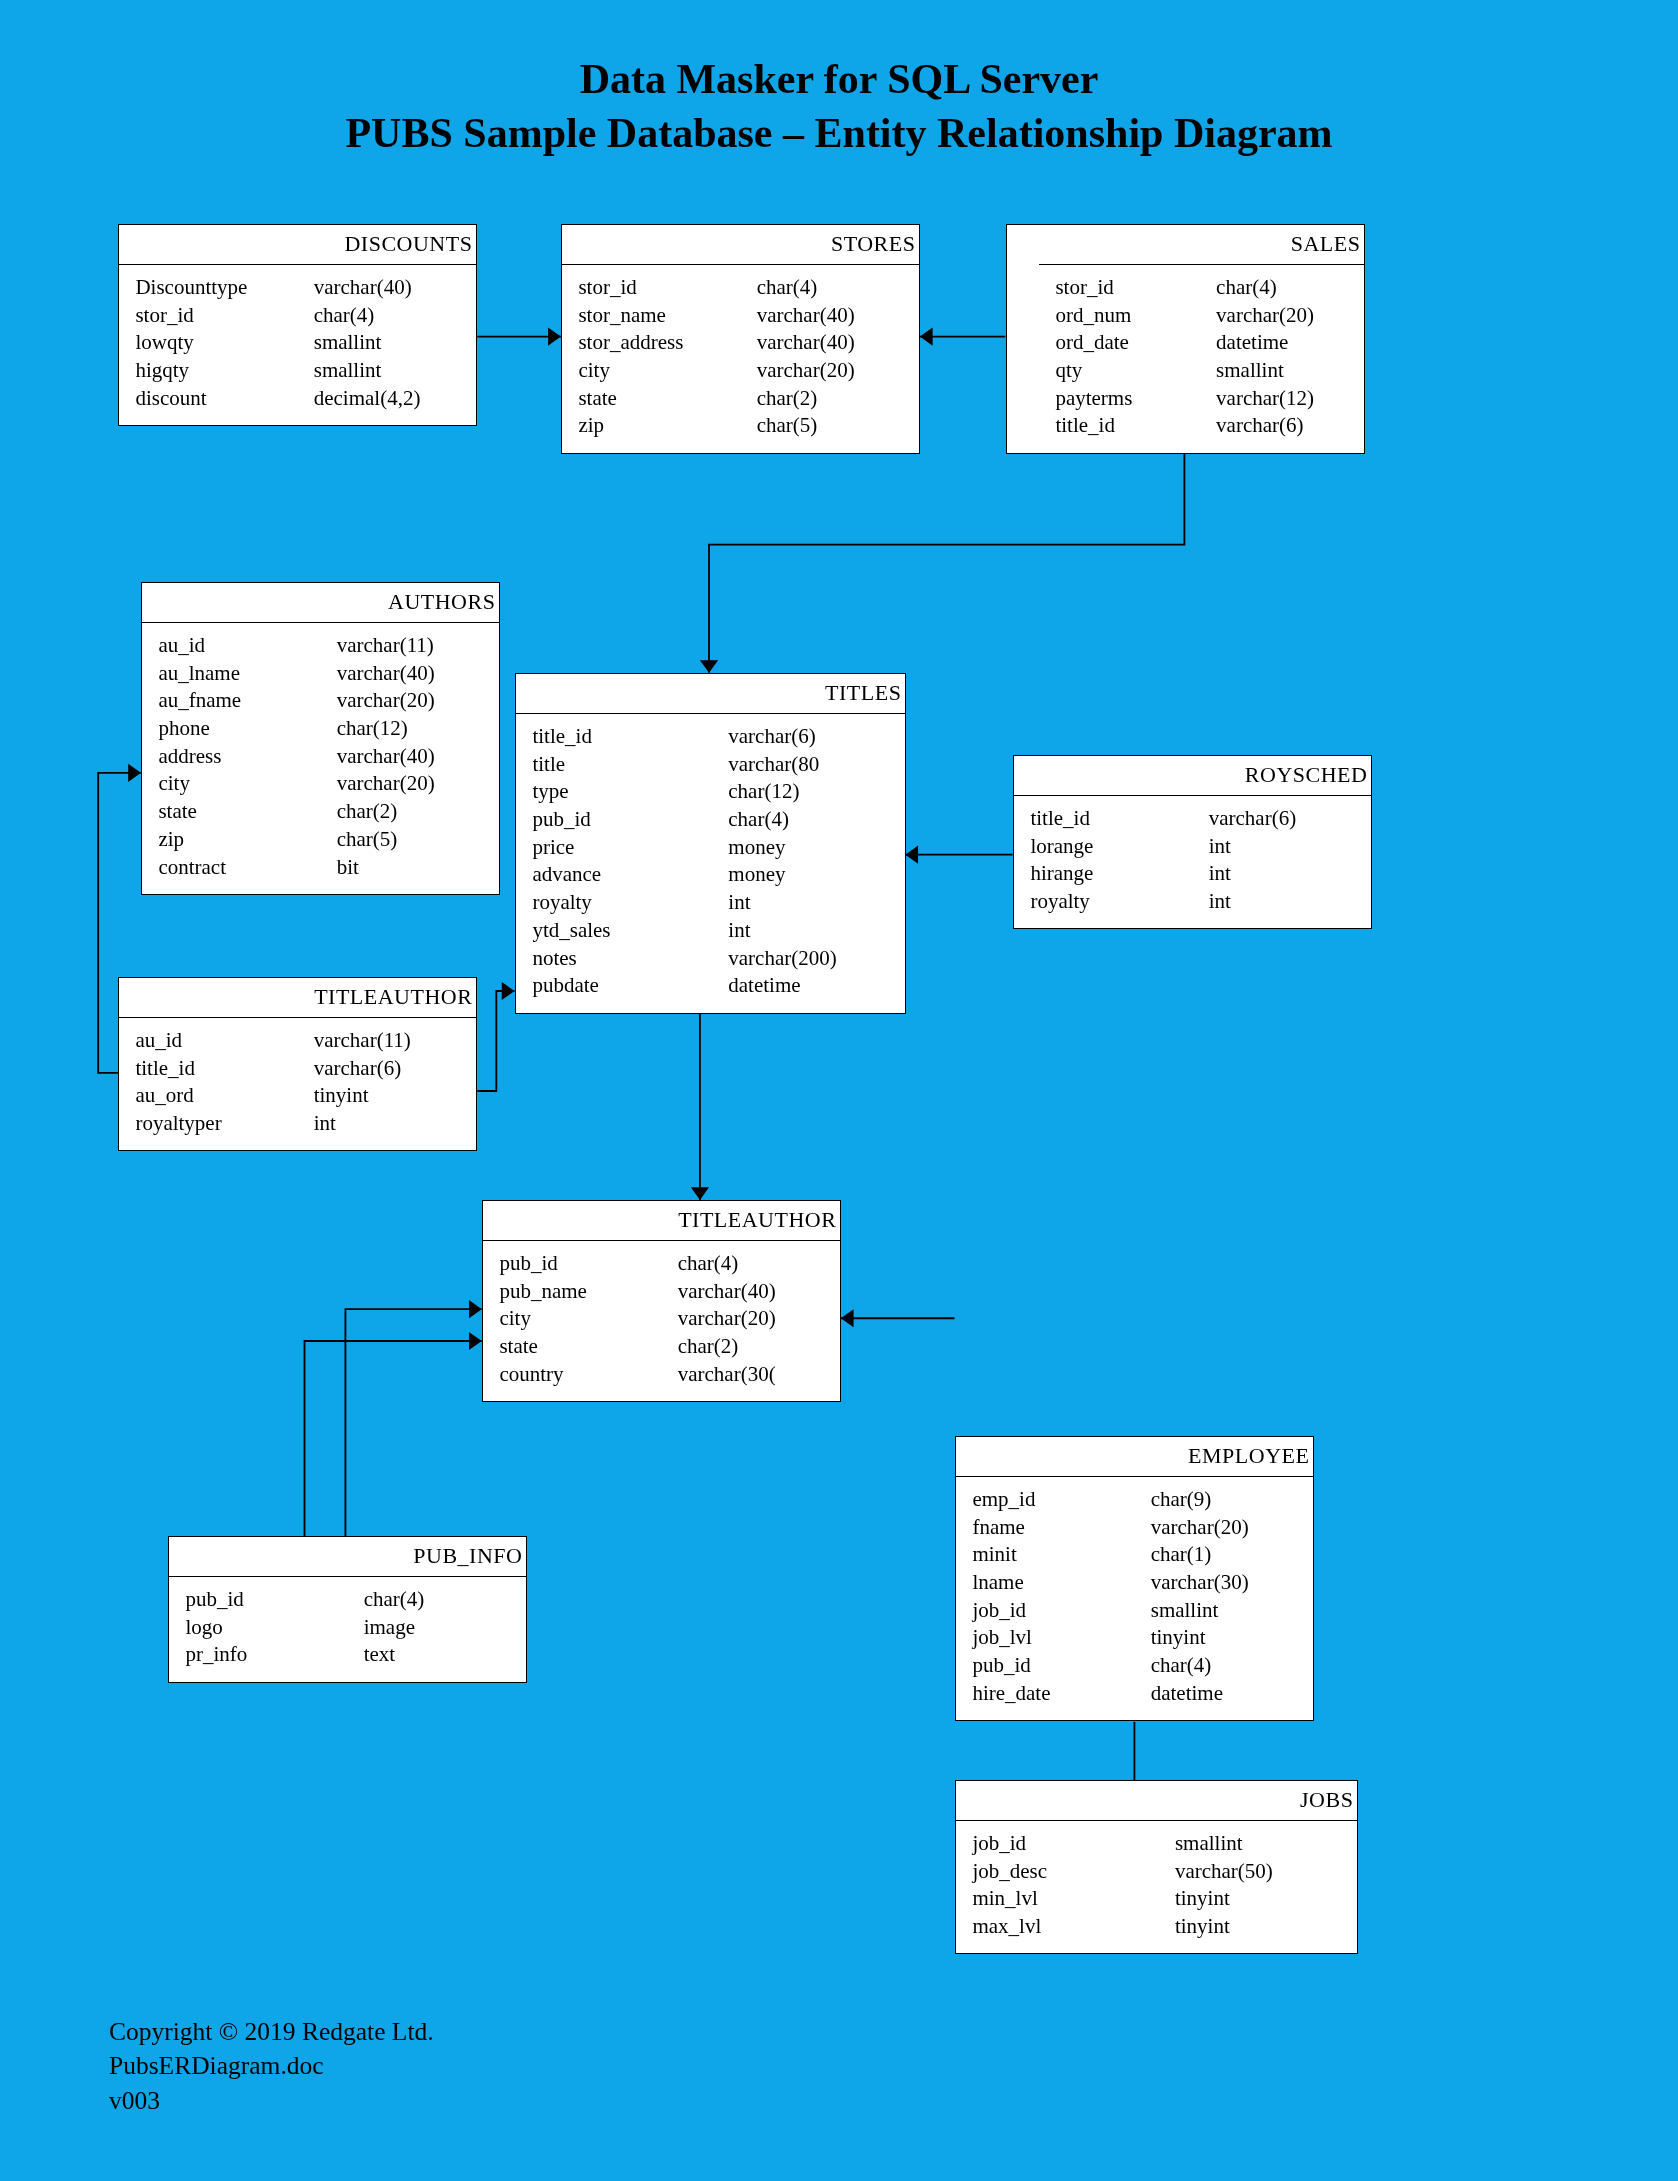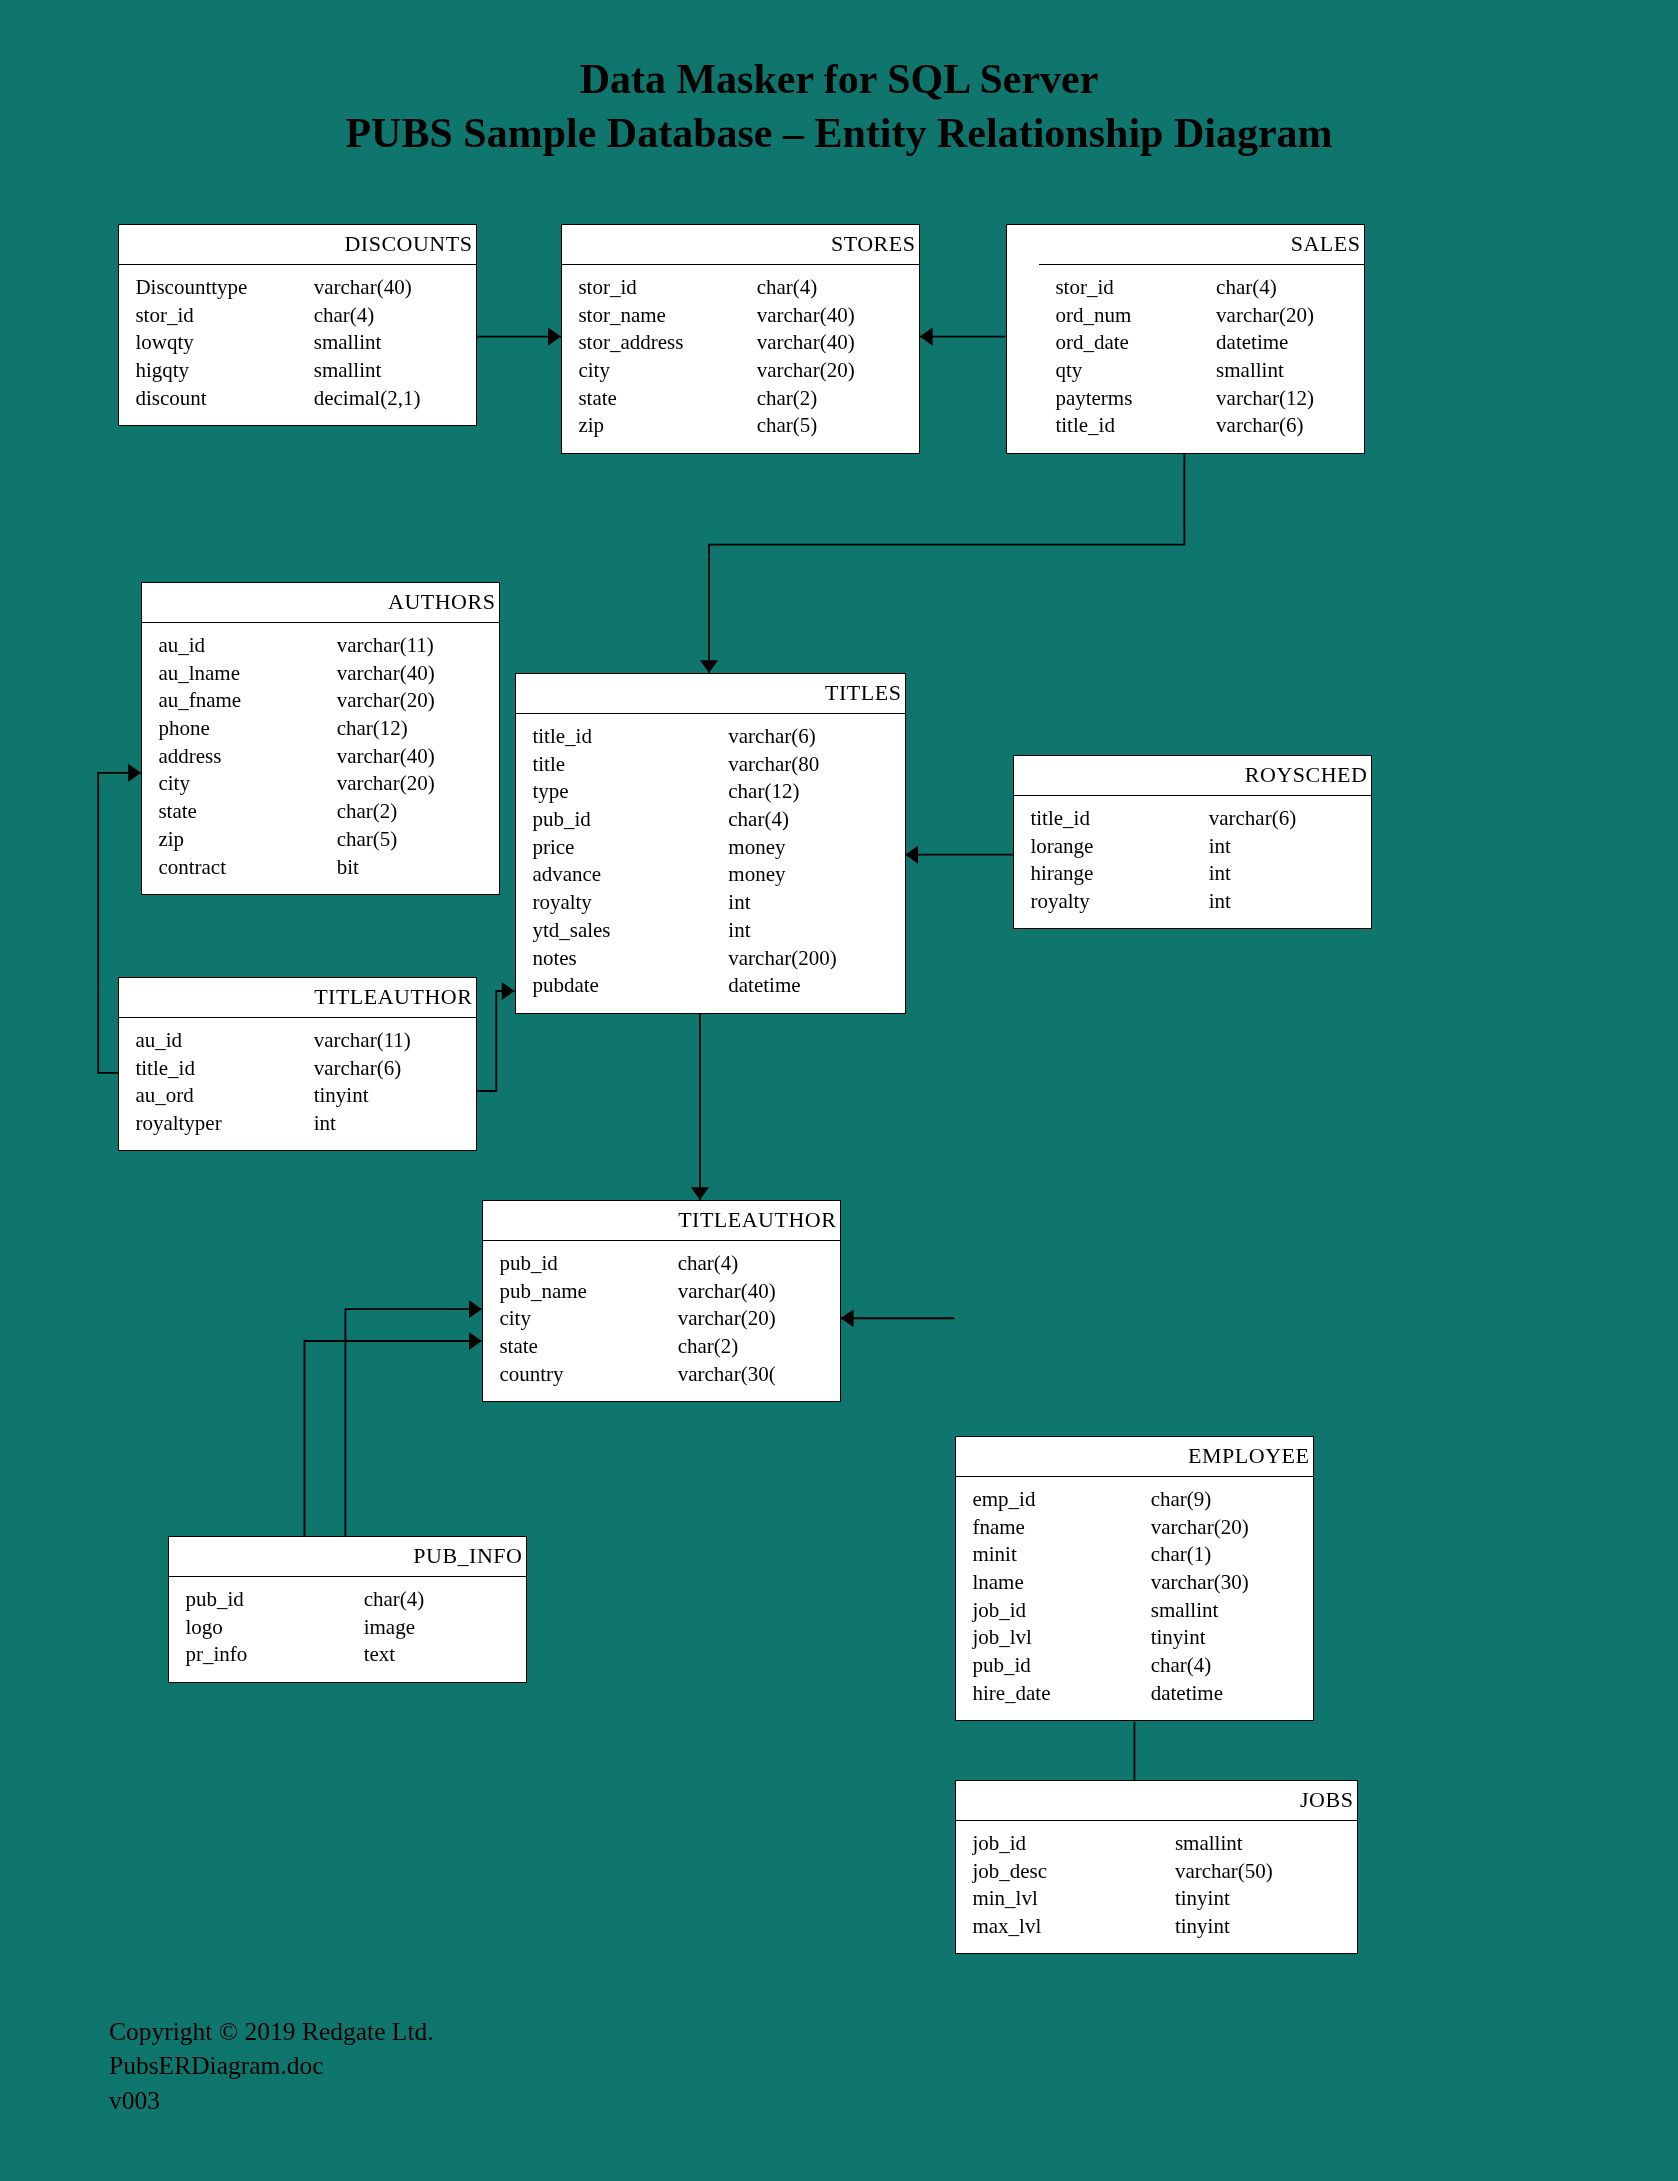--- a/index.html
+++ b/index.html
@@ -6,21 +6,21 @@
     margin: 0;
     padding: 0;
     background: #ffffff;
     font-family: "Times New Roman", Times, serif;
     color: #000;
   }
   .page {
     position: relative;
     width: 1678px;
     height: 2182px;
-    background: #0f766e;
+    background: #0ea5e9;
   }
   .title-block {
     position: absolute;
     top: 55px;
     left: 0;
     width: 100%;
     text-align: center;
   }
   .title-block .line1 {
     font-size: 42px;
@@ -136,21 +136,21 @@
           <div class="row">
             <span class="cn">lowqty</span>
             <span class="ct">smallint</span>
           </div>
           <div class="row">
             <span class="cn">higqty</span>
             <span class="ct">smallint</span>
           </div>
           <div class="row">
             <span class="cn">discount</span>
-            <span class="ct">decimal(2,1)</span>
+            <span class="ct">decimal(4,2)</span>
           </div>
         </div>
       </div>
       <div class="entity" style="left: 561px; top: 224px; width: 359px;">
         <div class="hdr">STORES</div>
         <div class="cols">
           <div class="row">
             <span class="cn">stor_id</span>
             <span class="ct">char(4)</span>
           </div>

